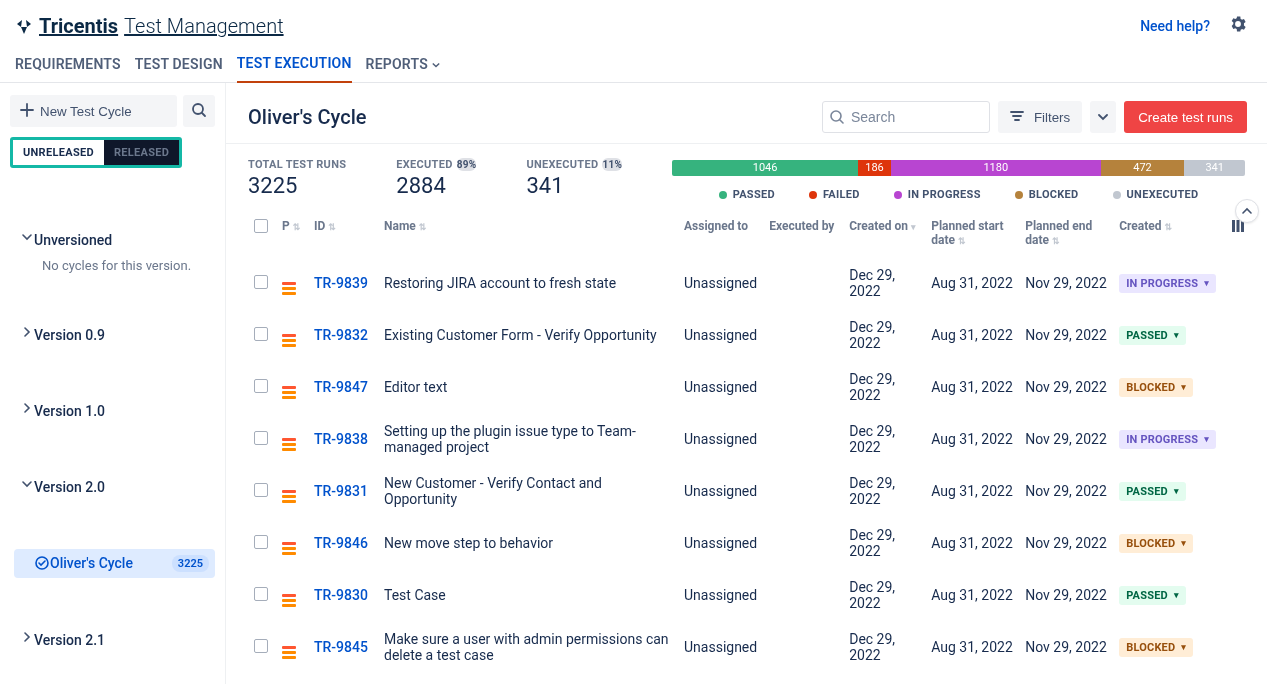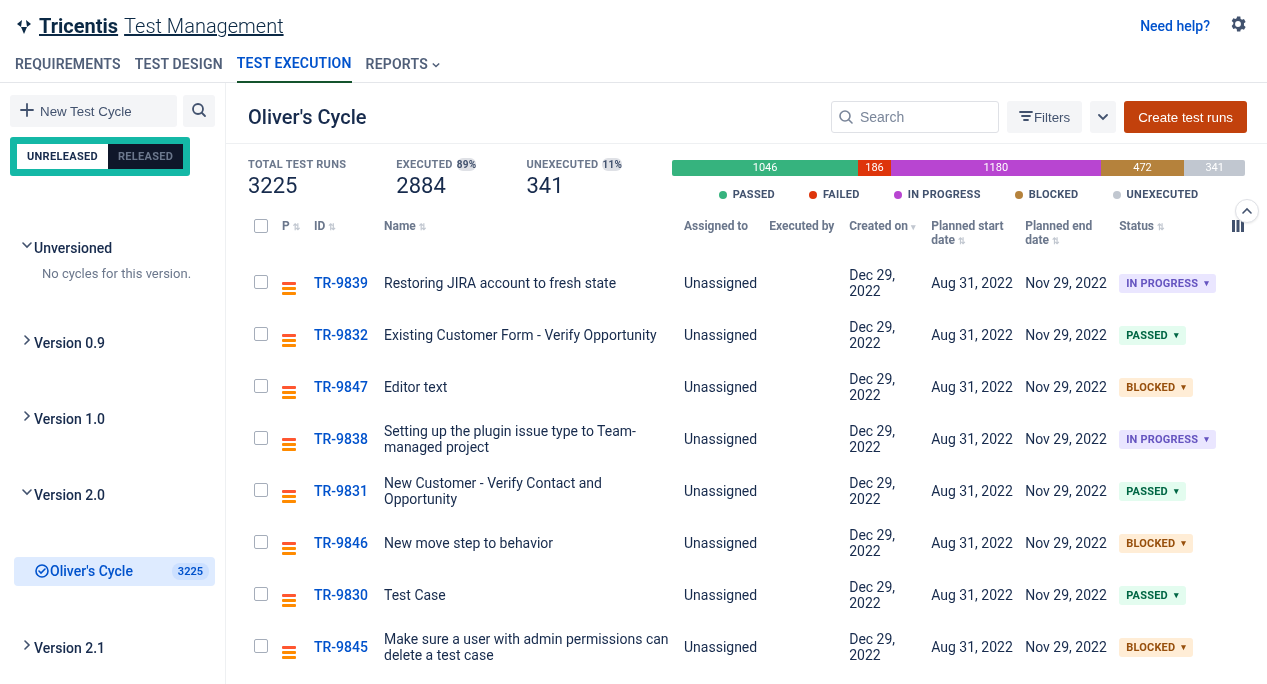--- a/index.html
+++ b/index.html
@@ -7,28 +7,28 @@
 .header { display: flex; align-items: center; justify-content: space-between; padding: 10px 15px 6px 15px; }
 .brand { display: flex; align-items: center; gap: 6px; color: #0B2945; font-size: 20px; text-decoration: underline; }
 .brand .logo-icon { width: 18px; height: 18px; }
 .brand .bold { font-weight: 700; }
 .brand .light { font-weight: 300; }
 .header-right { display: flex; align-items: center; gap: 14px; }
 .help-link { color: #0052CC; font-weight: 500; text-decoration: none; }
 .gear-btn { background: none; border: none; cursor: pointer; padding: 4px; display: flex; }
 .nav { display: flex; align-items: center; gap: 14px; padding: 8px 15px 0 15px; border-bottom: 1px solid #e4e6ea; }
 .nav-item { padding: 0 0 10px 0; color: #505F79; font-weight: 600; cursor: pointer; letter-spacing: 0.2px; }
-.nav-item.active { color: #0052CC; border-bottom: 2px solid #14532d; margin-bottom: -1px; }
+.nav-item.active { color: #0052CC; border-bottom: 2px solid #c2410c; margin-bottom: -1px; }
 .nav-caret { margin-left: 4px; }
 .layout { display: flex; }
 .sidebar { width: 226px; padding: 12px 10px; border-right: 1px solid #eef0f2; flex-shrink: 0; }
 .sidebar-top { display: flex; gap: 6px; margin-bottom: 10px; }
 .new-cycle-btn { flex: 1; display: flex; align-items: center; gap: 6px; background: #F4F5F7; border: none; border-radius: 3px; padding: 0 10px; height: 32px; color: #42526E; font-weight: 500; cursor: pointer; }
 .search-btn { width: 32px; height: 32px; display: flex; align-items: center; justify-content: center; background: #F4F5F7; border: none; border-radius: 3px; cursor: pointer; }
-.pill-tabs { display: inline-flex; border: 7px solid #14b8a6; border-radius: 3px; margin-bottom: 10px; }
+.pill-tabs { display: inline-flex; border: 3px solid #14b8a6; border-radius: 3px; margin-bottom: 10px; }
 .pill-tab { padding: 6px 10px; font-size: 11px; font-weight: 700; letter-spacing: 0.3px; cursor: pointer; }
 .pill-tab.active { background: #fff; }
 .pill-tab.inactive { background: #0f172a; color: #6B778C; }
 .tree { padding-left: 4px; }
 .tree-row { display: flex; align-items: flex-start; padding: 6px 6px; border-radius: 4px; cursor: pointer; margin-top: 48px; }
 .tree-row .chev { width: 14px; display: flex; justify-content: center; color: #42526E; }
 .tree-row.active { background: #DEEBFF; color: #0052CC; }
 .tree-row.active .cycle-icon svg path, .tree-row.active .cycle-icon svg circle { stroke: #0052CC; }
 .tree-label { flex: 1; font-weight: 500; color: #172B4D; }
 .tree-row.active .tree-label { color: #0052CC; }
@@ -38,24 +38,24 @@
 .cycle-icon { width: 16px; height: 16px; display: flex; align-items: center; }
 
 .main { flex: 1; padding: 0; }
 .page-head { display: flex; align-items: center; justify-content: space-between; padding: 18px 20px 10px 22px; border-bottom: 1px solid #eef0f2; }
 .page-title { font-size: 20px; font-weight: 500; }
 .head-actions { display: flex; align-items: center; gap: 8px; }
 .search-wrap { position: relative; }
 .search-input { width: 168px; height: 32px; border: 1px solid #DFE1E6; border-radius: 3px; padding: 0 8px 0 28px; font-size: 14px; }
 .search-input::placeholder { color: #7A869A; }
 .search-wrap svg { position: absolute; left: 7px; top: 8px; }
-.filters-btn, .filters-caret, .create-btn { height: 32px; border: none; border-radius: 3px; cursor: pointer; font-weight: 500; display: inline-flex; align-items: center; gap: 1px; }
+.filters-btn, .filters-caret, .create-btn { height: 32px; border: none; border-radius: 3px; cursor: pointer; font-weight: 500; display: inline-flex; align-items: center; gap: 10px; }
 .filters-btn { background: #F4F5F7; padding: 0 12px; color: #42526E; }
 .filters-caret { background: #F4F5F7; padding: 0 8px; color: #42526E; }
-.create-btn { background: #c2410c; color: #fff; padding: 0 14px; }
+.create-btn { background: #ef4444; color: #fff; padding: 0 14px; }
 
 .stats { display: flex; gap: 50px; padding: 14px 22px 8px 22px; align-items: flex-start; }
 .stat-block { }
 .stat-label { font-size: 11px; color: #6B778C; font-weight: 700; letter-spacing: 0.3px; display: flex; align-items: center; gap: 4px; }
 .stat-label .pct { background: #DFE1E6; color: #42526E; padding: 1px 0; border-radius: 6px; font-size: 10px; }
 .stat-value { font-size: 22px; font-weight: 400; color: #172B4D; margin-top: 2px; }
 .bars-col { flex: 1; padding-top: 2px; }
 .bar { display: flex; height: 16px; border-radius: 2px; overflow: hidden; font-size: 11px; color: #fff; line-height: 16px; text-align: center; }
 .seg { overflow: hidden; }
 .legend { display: flex; gap: 34px; margin-top: 12px; justify-content: center; font-size: 11px; font-weight: 700; color: #42526E; letter-spacing: 0.3px; }
@@ -313,21 +313,21 @@
           <tr>
             <th class="col-check"><span class="check"></span></th>
             <th class="col-p"><span>P</span><span class="sort">⇅</span></th>
             <th class="col-id"><span>ID</span><span class="sort">⇅</span></th>
             <th class="col-name"><span>Name</span><span class="sort">⇅</span></th>
             <th class="col-assigned"><span>Assigned to</span></th>
             <th class="col-exec"><span>Executed by</span></th>
             <th class="col-created"><span>Created on</span><span class="sort">▾</span></th>
             <th class="col-pstart"><span>Planned start date</span><span class="sort">⇅</span></th>
             <th class="col-pend"><span>Planned end date</span><span class="sort">⇅</span></th>
-            <th class="col-status"><span>Status</span><span class="sort">⇅</span></th>
+            <th class="col-status"><span>Created</span><span class="sort">⇅</span></th>
             <th class="cols-btn">
               <span class="cols-icon">
                 <svg width="14" height="14" viewBox="0 0 14 14">
                     <rect x="1" y="1" width="3" height="12" fill="#42526E"></rect>
                     <rect x="5.5" y="1" width="3" height="12" fill="#42526E"></rect>
                     <rect x="10" y="1" width="3" height="12" fill="#42526E"></rect>
                   </svg>
               </span>
             </th>
           </tr>

